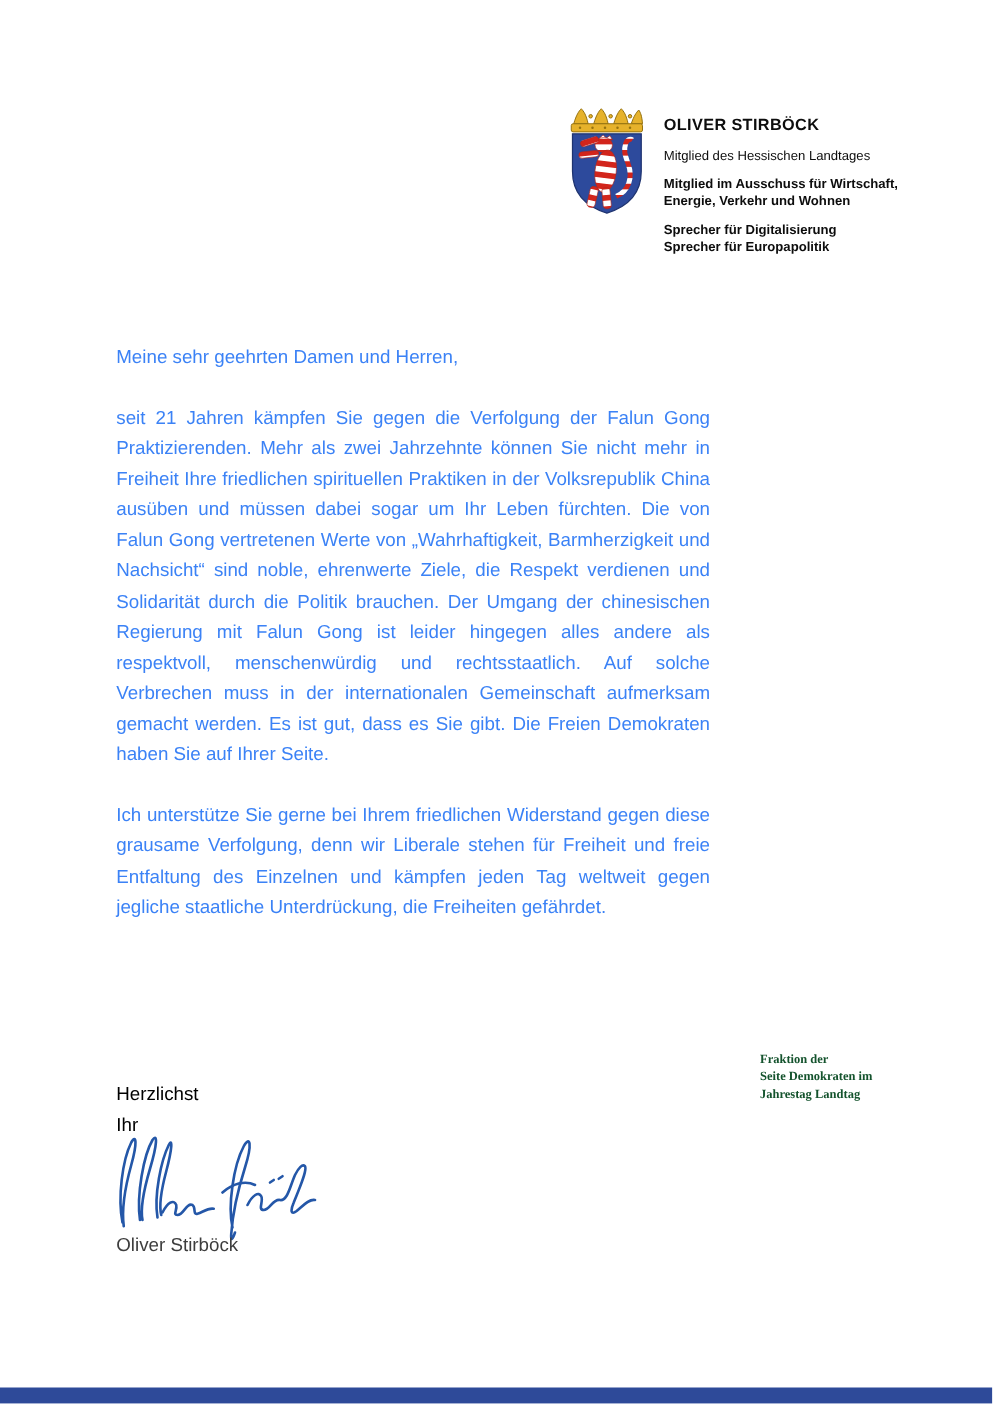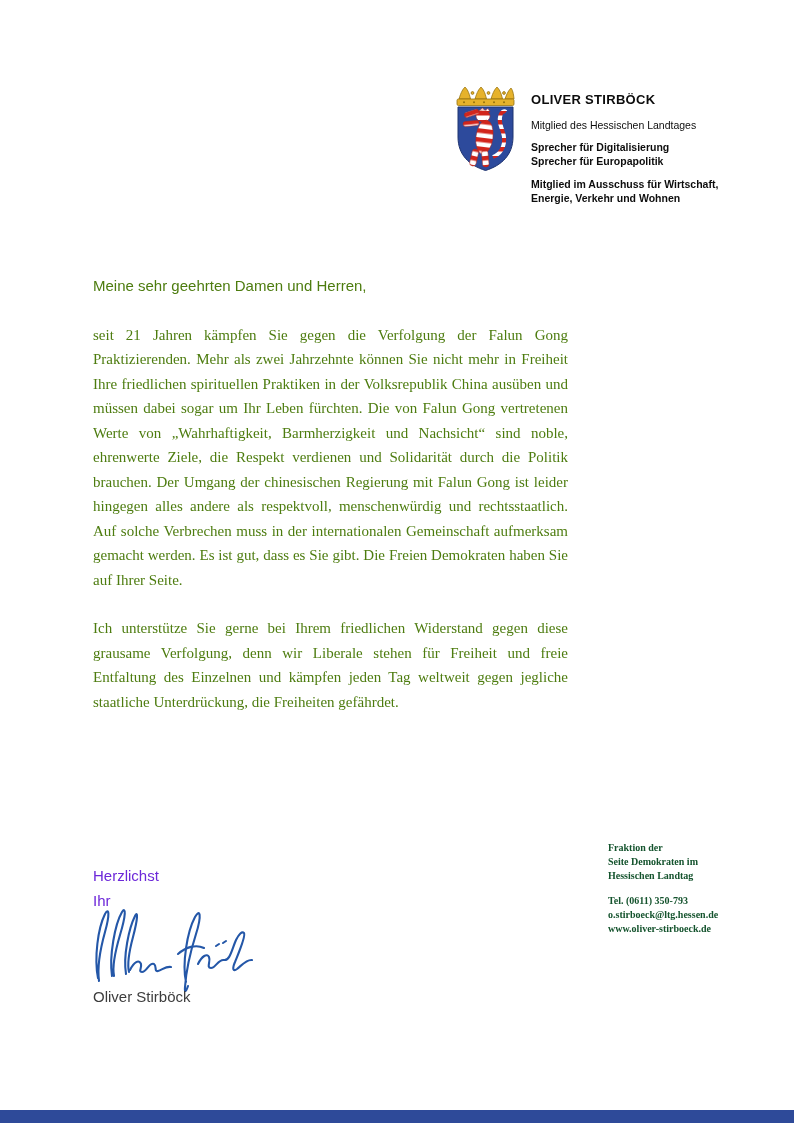--- a/index.html
+++ b/index.html
@@ -55,38 +55,37 @@
   .header-group div { white-space: nowrap; }
 
   
   .letter-body {
     position: absolute;
     left: 93px;
     top: 274px;
     width: 475px;
     font-size: 15px;
     line-height: 24.5px;
-    color: #4d7c0f;
+    color: #3b82f6;
   }
   .salutation {
     margin: 0 0 24px 0;
   }
   .letter-body p.para {
     margin: 0 0 24px 0;
     text-align: justify;
     text-justify: inter-word;
-    font-family: Liberation Serif, serif;
   }
   .closing {
     position: absolute;
     left: 93px;
     top: 864px;
     font-size: 15px;
     line-height: 24.5px;
-    color: #6d28d9;
+    color: #000000;
   }
   .signature {
     position: absolute;
     left: 86px;
     top: 902px;
     width: 170px;
     height: 92px;
   }
   .printed-name {
     position: absolute;
@@ -162,26 +161,26 @@
       <rect x="22" y="65" width="6.5" height="17" rx="3" transform="rotate(13 25 73)"></rect>
       <rect x="33" y="66" width="6.5" height="17" rx="3" transform="rotate(-5 36 74)"></rect>
       <path d="M44 73 C54 69 57.5 58 53.5 47 C51.5 41 49.5 37 51.5 31 C52.5 28 55 26.5 57 28" fill="none" stroke="url(#lionstripes)" stroke-width="4"></path>
     </g>
   </svg>
 
   <div class="header-text">
     <div class="header-name">OLIVER STIRBÖCK</div>
     <div class="header-role">Mitglied des Hessischen Landtages</div>
     <div class="header-group">
+      <div>Mitglied im Ausschuss für Wirtschaft,</div>
+      <div>Energie, Verkehr und Wohnen</div>
+    </div>
+    <div class="header-group">
       <div>Sprecher für Digitalisierung</div>
       <div>Sprecher für Europapolitik</div>
-    </div>
-    <div class="header-group">
-      <div>Mitglied im Ausschuss für Wirtschaft,</div>
-      <div>Energie, Verkehr und Wohnen</div>
     </div>
   </div>
 
   <div class="letter-body">
     <p class="salutation">Meine sehr geehrten Damen und Herren,</p>
     <p class="para">seit 21 Jahren kämpfen Sie gegen die Verfolgung der Falun Gong Praktizierenden. Mehr als zwei Jahrzehnte können Sie nicht mehr in Freiheit Ihre friedlichen spirituellen Praktiken in der Volksrepublik China ausüben und müssen dabei sogar um Ihr Leben fürchten. Die von Falun Gong vertretenen Werte von „Wahrhaftigkeit, Barmherzigkeit und Nachsicht“ sind noble, ehrenwerte Ziele, die Respekt verdienen und Solidarität durch die Politik brauchen. Der Umgang der chinesischen Regierung mit Falun Gong ist leider hingegen alles andere als respektvoll, menschenwürdig und rechtsstaatlich. Auf solche Verbrechen muss in der internationalen Gemeinschaft aufmerksam gemacht werden. Es ist gut, dass es Sie gibt. Die Freien Demokraten haben Sie auf Ihrer Seite.</p>
     <p class="para">Ich unterstütze Sie gerne bei Ihrem friedlichen Widerstand gegen diese grausame Verfolgung, denn wir Liberale stehen für Freiheit und freie Entfaltung des Einzelnen und kämpfen jeden Tag weltweit gegen jegliche staatliche Unterdrückung, die Freiheiten gefährdet.</p>
   </div>
 
   <div class="closing">
@@ -200,24 +199,19 @@
     <path d="M130 44 l3 -2"></path>
     <path d="M137 41 l3 -2"></path>
   </svg>
 
   <div class="printed-name">Oliver Stirböck</div>
 
   <div class="footer-block">
     <div class="footer-group">
       <div>Fraktion der</div>
       <div>Seite Demokraten im</div>
-      <div>Hessischen Landtag</div>
+      <div>Jahrestag Landtag</div>
     </div>
-    <div class="footer-group">
-      <div>Tel. (0611) 350-793</div>
-      <div>o.stirboeck@ltg.hessen.de</div>
-      <div>www.oliver-stirboeck.de</div>
-    </div>
   </div>
 
   <div class="bottom-bar" style="background: rgb(46, 74, 153);"></div>
 
 </div>
 
 </body></html>

